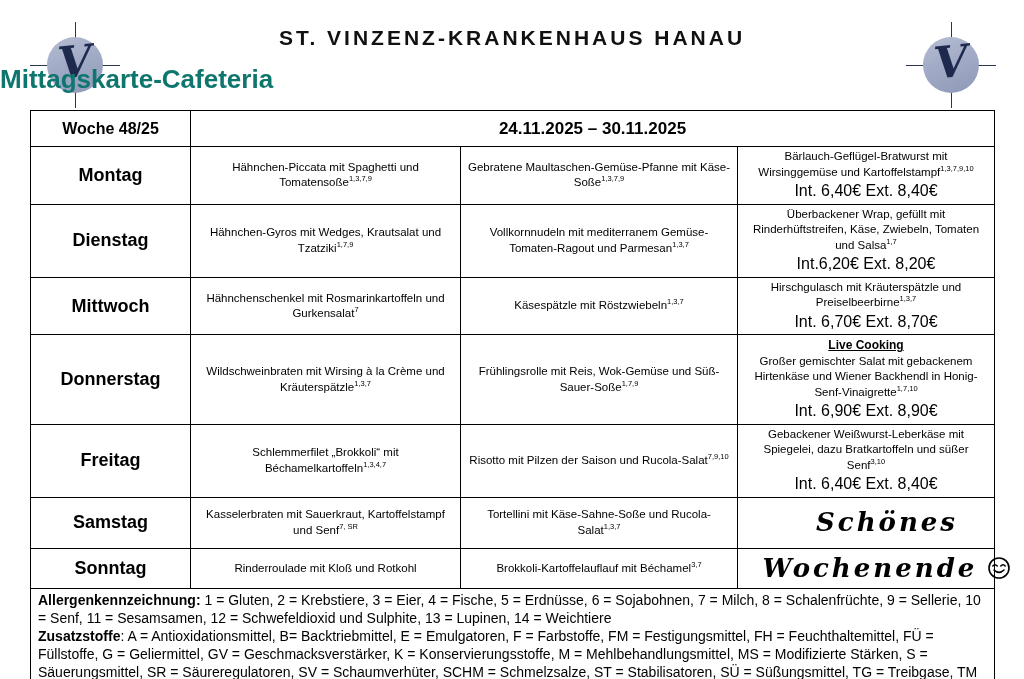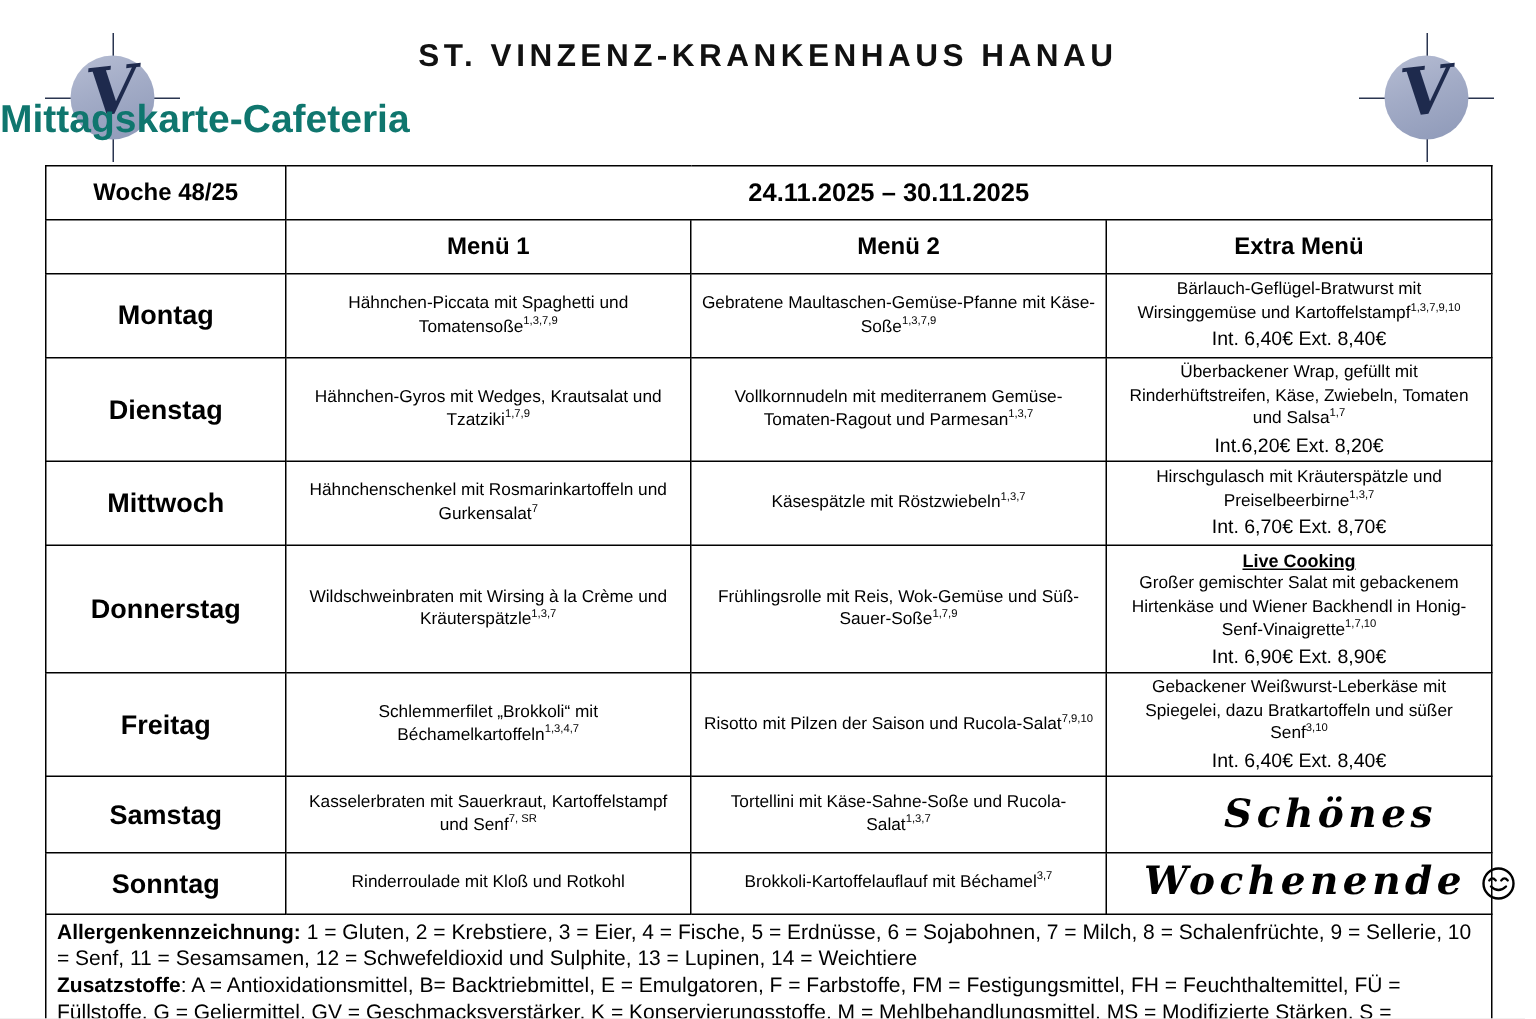--- a/index.html
+++ b/index.html
@@ -42,21 +42,21 @@
     border:1.5px solid #000;vertical-align:middle;text-align:center;
     padding:2px 6px;box-sizing:border-box;
   }
   col.c-day{width:160px;} col.c-m1{width:270px;} col.c-m2{width:277px;} col.c-ex{width:257px;}
   .week-cell{font-size:16px;font-weight:bold;height:36px;}
   .date-cell{font-size:17px;font-weight:bold;}
   .colhead-cell{font-size:16px;font-weight:bold;height:36px;}
   .day-cell{font-size:18px;font-weight:bold;}
   .dish-cell{font-size:11.5px;line-height:1.35;}
   .dish-cell sup{font-size:7.5px;line-height:0;}
-  .price-text{font-size:13px;}
+  .price-text{font-size:16px;}
   .live-heading{font-size:12px;font-weight:bold;text-decoration:underline;}
   .script-text{
     font-family:"DejaVu Serif",serif;font-style:italic;font-weight:bold;
     font-size:26px;letter-spacing:3px;display:flex;align-items:center;justify-content:center;gap:10px;margin-left:42px;
   }
   .script-text svg{flex:0 0 auto;}
   #menu-body tr:nth-child(1) td{height:56px;}
   #menu-body tr:nth-child(2) td{height:64px;margin-top:28px;}
   #menu-body tr:nth-child(3) td{height:56px;}
   #menu-body tr:nth-child(4) td{height:80px;margin-top:43px;}
@@ -98,26 +98,20 @@
       <col class="c-day">
         <col class="c-m1">
         <col class="c-m2">
         <col class="c-ex">
     </colgroup>
     <thead>
       <tr>
         <td class="week-cell">Woche 48/25</td>
         <td class="date-cell" colspan="3">24.11.2025 – 30.11.2025</td>
       </tr>
-      <tr>
-        <td class="colhead-cell"></td>
-        <td class="colhead-cell">Menü 1</td>
-        <td class="colhead-cell">Menü 2</td>
-        <td class="colhead-cell">Extra Menü</td>
-      </tr>
     </thead>
     <tbody id="menu-body">
         <tr>
           <td class="day-cell">Montag</td>
           <td class="dish-cell">
             <div class="dish-text">Hähnchen-Piccata mit Spaghetti und Tomatensoße<sup>1,3,7,9</sup></div>
           </td>
           <td class="dish-cell">
             <div class="dish-text">Gebratene Maultaschen-Gemüse-Pfanne mit Käse-Soße<sup>1,3,7,9</sup></div>
           </td>

